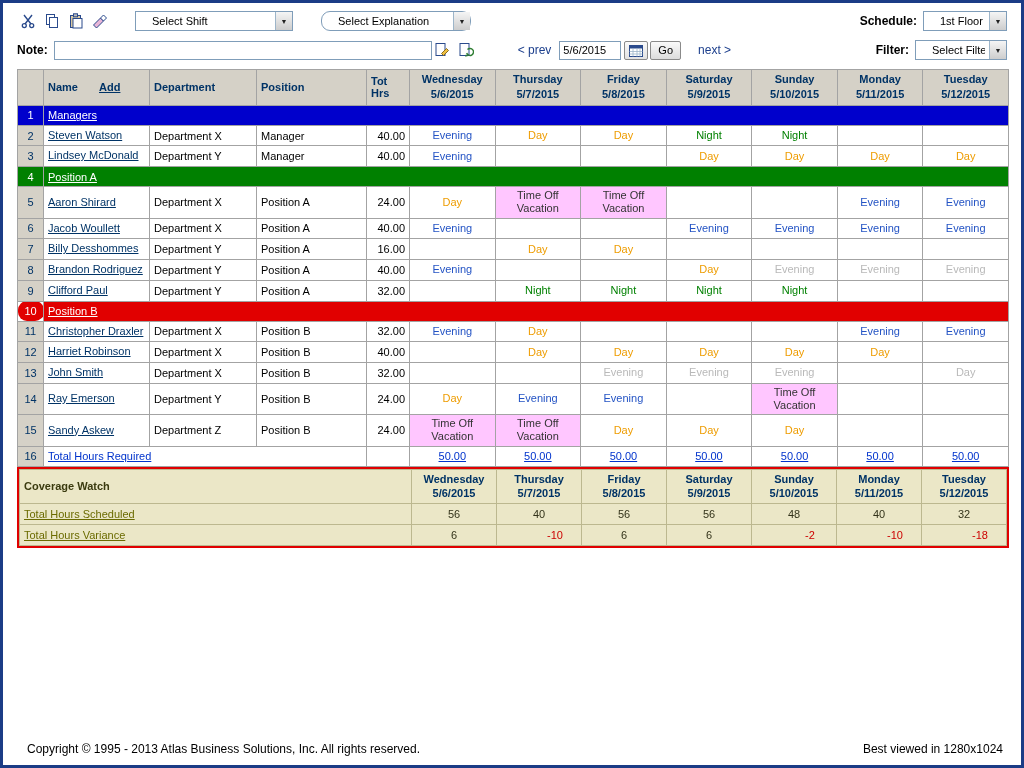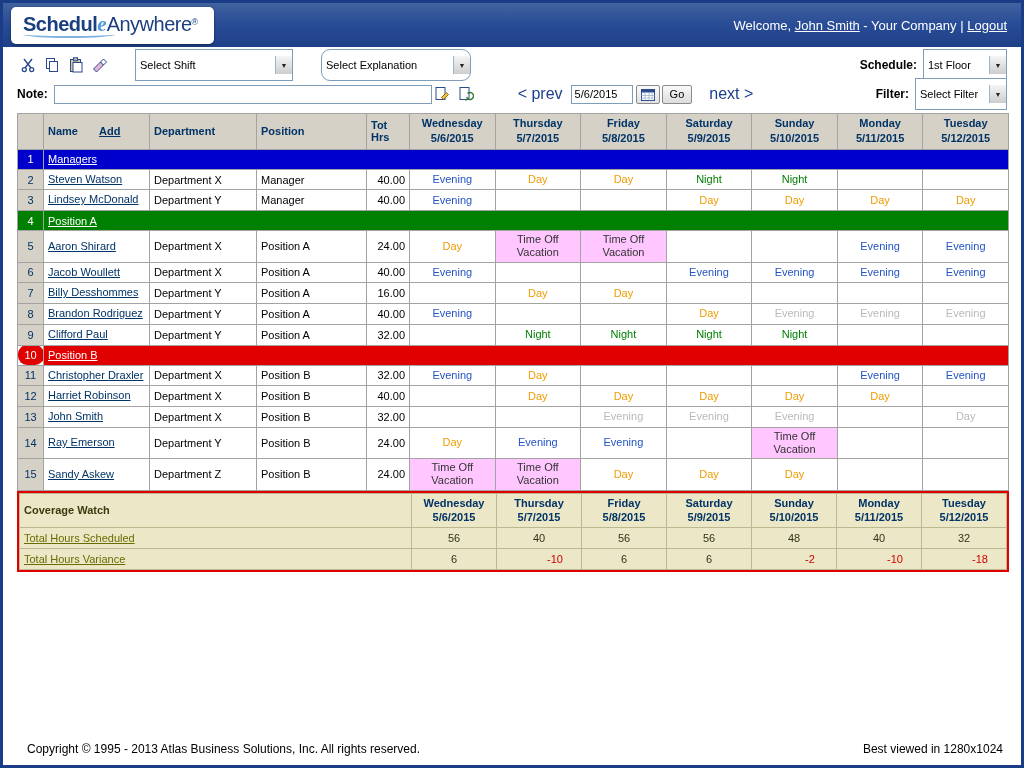--- a/index.html
+++ b/index.html
@@ -24,30 +24,30 @@
   
   .menubar { height:25px; background:#16357c; border-top:1px solid #0e2a66;
              display:flex; align-items:center; padding-left:30px; gap:24px; }
   .menu-item { color:#fff; font-size:11px; font-weight:bold; cursor:pointer; white-space:nowrap; }
 
   
   .toolbar1 { height:30px; display:flex; align-items:center; padding:0 14px; margin-top:3px; }
   .toolbar2 { height:26px; display:flex; align-items:center; padding:0 14px; margin-top:1px; }
   .icon-btn { width:21px; height:19px; display:inline-flex; align-items:center; justify-content:center;
               margin-right:3px; cursor:pointer; }
-  .select { height:32px; border:1px solid #7f9db9; background:#fff; display:inline-flex; align-items:center;
-            font-size:11px; padding-left:4px; cursor:pointer; }
+  .select { height:20px; border:1px solid #7f9db9; background:#fff; display:inline-flex; align-items:center;
+            font-size:11px; padding-left:16px; cursor:pointer; }
   .select .sel-text { flex:1; white-space:nowrap; overflow:hidden; color:#000; }
   .select .sel-arrow { width:17px; height:18px; background:linear-gradient(#f5f5f5,#cdcdcd);
             border-left:1px solid #9db5c9; display:flex; align-items:center; justify-content:center;
             font-size:7px; color:#222; margin-left:4px; }
   .bold-label { font-weight:bold; font-size:12px; color:#000; }
   .note-input { width:378px; height:19px; border:1px solid #7f9db9; font-size:11px; padding:0 3px; margin-left:6px; }
   .date-input { width:62px; height:19px; border:1px solid #7f9db9; font-size:11px; padding:0 3px; text-align:left; }
-  .nav-link { color:#1b3e8c; font-size:16px; text-decoration:none; cursor:pointer; white-space:nowrap; }
+  .nav-link { color:#1b3e8c; font-size:12px; text-decoration:none; cursor:pointer; white-space:nowrap; }
   .go-btn { height:19px; padding:0 7px; font-size:11px; background:linear-gradient(#fafafa,#dcdcdc);
             border:1px solid #8a8a8a; border-radius:2px; cursor:pointer; margin-left:2px; }
   .cal-btn { width:24px; height:19px; background:linear-gradient(#fafafa,#e2e2e2); border:1px solid #8a8a8a;
              display:inline-flex; align-items:center; justify-content:center; cursor:pointer; margin-left:3px; border-radius:2px; }
   .right-group { margin-left:auto; display:flex; align-items:center; gap:6px; }
 
   
   .sched-table { border-collapse:collapse; table-layout:fixed; width:992px; margin:6px 0 0 14px; font-size:11px; }
   .sched-table th, .sched-table td { border:1px solid #a3a3a3; overflow:hidden; }
   .sched-table thead th { background:#d5d1c7; color:#003366; font-weight:bold; text-align:left;
@@ -89,33 +89,20 @@
 
   
   .footer { position:absolute; left:24px; right:18px; bottom:9px; display:flex;
             justify-content:space-between; font-size:12px; color:#000; }
 </style>
 </head>
 <body>
 
 <div class="page">
 
-  <div class="topbar">
-    <div class="logo-box">
-      <span class="logo-schedul">Schedul</span><span class="logo-e">e</span><span class="logo-anywhere">Anywhere</span><sup class="logo-reg">®</sup>
-      <div class="logo-swoosh"></div>
-    </div>
-    <div class="welcome">
-      <span>Welcome,</span>
-      <a href="#" class="white-link">John Smith</a>
-      <span>- Your Company</span>
-      <span>|</span>
-      <a href="#" class="white-link">Logout</a>
-    </div>
-  </div>
 
 
   <div class="toolbar1">
     <span class="icon-btn">
       <svg width="16" height="16" viewBox="0 0 16 16">
           <path d="M4 2 L11 11 M12 2 L5 11" stroke="#2a4a8c" stroke-width="1.4" fill="none"></path>
           <circle cx="4.3" cy="12.6" r="2" fill="none" stroke="#2a4a8c" stroke-width="1.3"></circle>
           <circle cx="11.7" cy="12.6" r="2" fill="none" stroke="#2a4a8c" stroke-width="1.3"></circle>
         </svg>
     </span>
@@ -413,20 +400,32 @@
           <td class="text-cell">Department Z</td>
           <td class="text-cell">Position B</td>
           <td class="hrs-cell">24.00</td>
           <td class="shift-cell vacation">Time Off Vacation</td>
           <td class="shift-cell vacation">Time Off Vacation</td>
           <td class="shift-cell day">Day</td>
           <td class="shift-cell day">Day</td>
           <td class="shift-cell day">Day</td>
           <td class="shift-cell"></td>
           <td class="shift-cell"></td>
+        </tr>
+        <tr>
+          <td class="num">16</td>
+          <td class="total-label-cell" colspan="3"><a class="total-link" href="#">Total Hours Required</a></td>
+          <td class="hrs-cell"></td>
+          <td class="total-cell"><a class="total-link" href="#">50.00</a></td>
+          <td class="total-cell"><a class="total-link" href="#">50.00</a></td>
+          <td class="total-cell"><a class="total-link" href="#">50.00</a></td>
+          <td class="total-cell"><a class="total-link" href="#">50.00</a></td>
+          <td class="total-cell"><a class="total-link" href="#">50.00</a></td>
+          <td class="total-cell"><a class="total-link" href="#">50.00</a></td>
+          <td class="total-cell"><a class="total-link" href="#">50.00</a></td>
         </tr>
       </tbody>
   </table>
 
   <div class="coverage">
     <table class="cov-table">
       <colgroup>
         <col style="width:392px">
           <col span="7">
       </colgroup>

